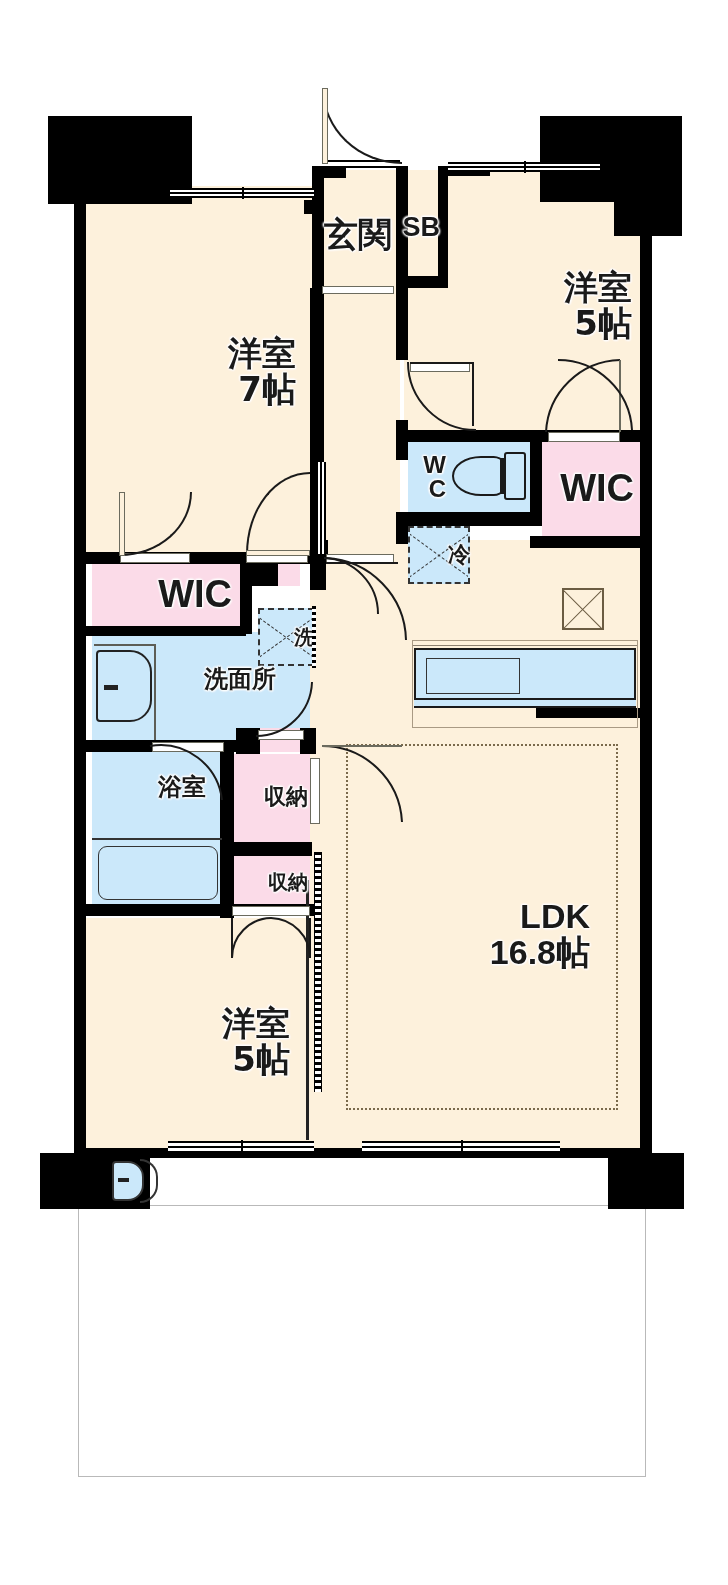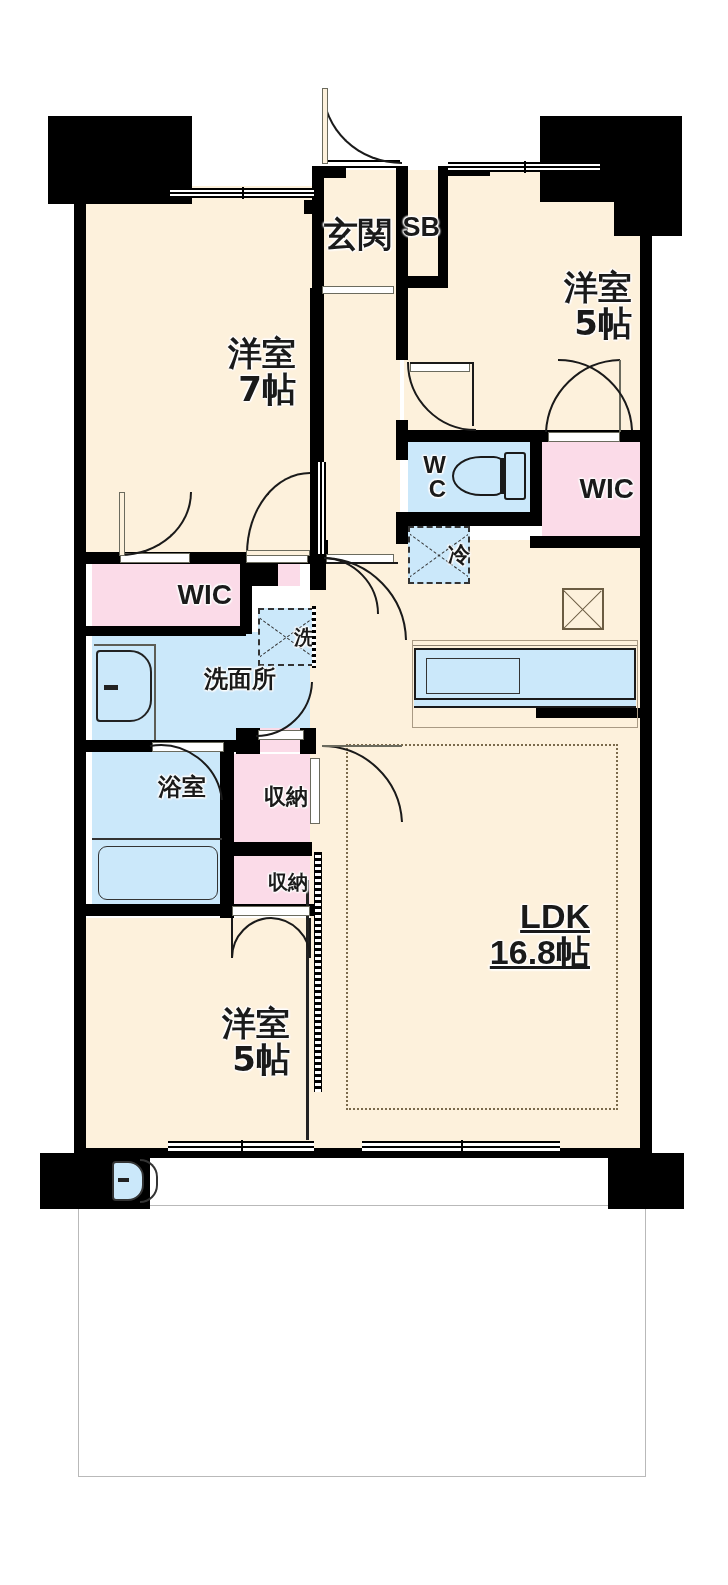--- a/index.html
+++ b/index.html
@@ -15,21 +15,21 @@
   .terrace{background:#ffffff;border:1px solid #b9b9b9;}
   
   .lbl{position:absolute;display:flex;flex-direction:column;align-items:flex-end;justify-content:center;
        color:#1a1a1a;text-align:center;line-height:1.05;
        text-shadow:0 0 3px #fff,0 0 3px #fff,0 0 3px #fff,0 0 2px #fff,1px 1px 2px #fff,-1px -1px 2px #fff;
        font-weight:bold;pointer-events:none;white-space:nowrap;}
   .lbl.jp{font-family:"DejaVu Sans",sans-serif;}
   .lbl .l1{display:block;}
   .lbl .l2{display:block;}
   .f34{font-size:34px;}
-  .f30{font-size:28px;}
+  .f30{font-size:38px;}
   .f27{font-size:27px;}
   .f24{font-size:24px;}
   .f22{font-size:22px;}
   .f20{font-size:20px;}
   
   .win-h{background:#fff;border-top:2px solid #000;border-bottom:2px solid #000;}
   .win-h:after{content:"";position:absolute;left:0;right:0;top:50%;height:2px;background:#000;transform:translateY(-50%);}
   .win-h .mull{position:absolute;top:-3px;bottom:-3px;width:2px;background:#000;left:50%;}
   .win-v{background:#fff;border-left:2px solid #000;border-right:2px solid #000;}
   .win-v:after{content:"";position:absolute;top:0;bottom:0;left:50%;width:2px;background:#000;transform:translateX(-50%);}
@@ -321,21 +321,21 @@
   <div class="lbl jp f34" style="left:452px;top:254px;width:180px;height:104px;">
     <span class="l1">洋室</span>
     <span class="l2">5帖</span>
   </div>
 
   <div class="lbl jp f34" style="left:110px;top:990px;width:180px;height:104px;">
     <span class="l1">洋室</span>
     <span class="l2">5帖</span>
   </div>
 
-  <div class="lbl f34" style="left:390px;top:880px;width:200px;height:110px;text-decoration:underline;">
+  <div class="lbl f34" style="left:390px;top:880px;width:200px;height:110px;">
     <span class="l1">LDK</span>
     <span class="l2 jp">16.8帖</span>
   </div>
 
   <div class="lbl f30" style="left:104px;top:572px;width:128px;height:46px;">
     <span class="l1">WIC</span>
   </div>
 
   <div class="lbl f30" style="left:550px;top:466px;width:84px;height:46px;">
     <span class="l1">WIC</span>

